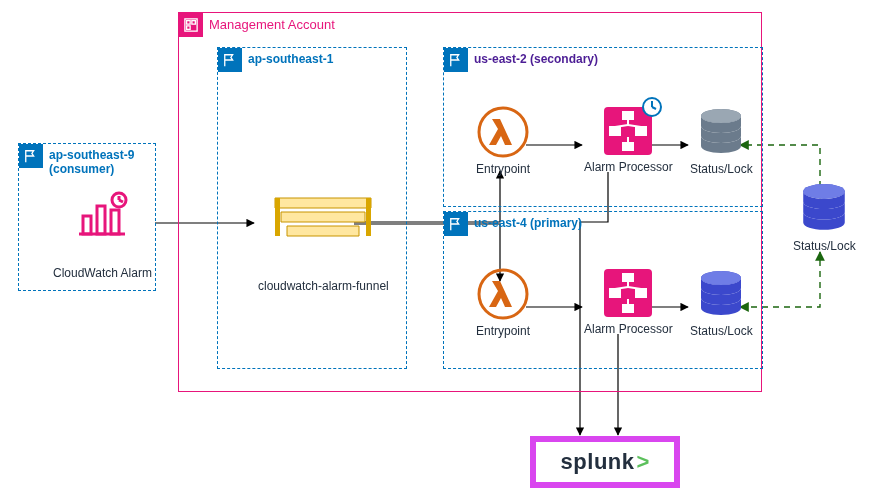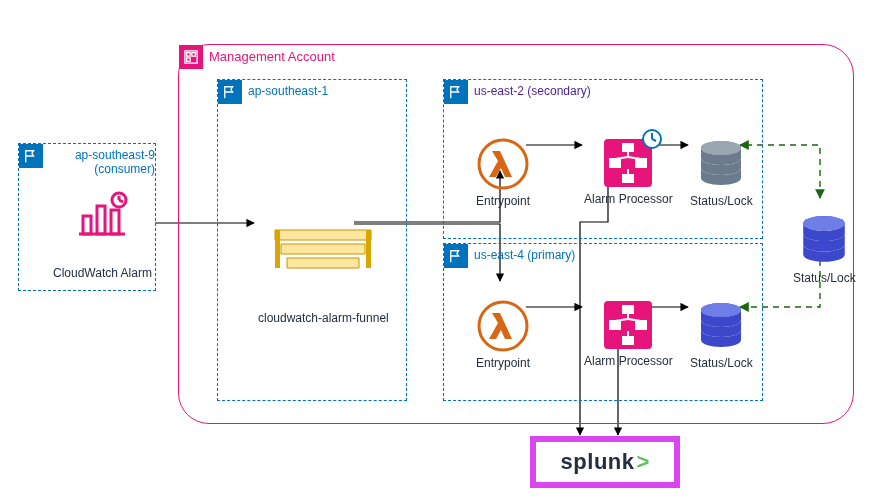--- a/index.html
+++ b/index.html
@@ -27,22 +27,21 @@
     display: flex;
     align-items: center;
     justify-content: center;
   }
   .region-title {
     position: absolute;
     top: 4px;
     left: 30px;
     font-size: 12px;
     line-height: 14px;
-    font-weight: 400;
-    text-align: right;
+    font-weight: 700;
   }
   .icon-wrap {
     position: absolute;
     display: flex;
     flex-direction: column;
     align-items: center;
   }
   .icon-wrap .caption {
     margin-top: 4px;
     font-size: 12px;
@@ -143,21 +142,21 @@
         <rect x="36" y="20" width="8" height="24"></rect>
         <circle cx="44" cy="10" r="7"></circle>
         <line x1="44" y1="6" x2="44" y2="10"></line>
         <line x1="44" y1="10" x2="48" y2="12"></line>
       </g>
     </svg>
     <div class="caption">CloudWatch Alarm</div>
   </div>
 </div>
 
-<div class="mgmt-box" style="left:178px; top:44px; width:676px; height:380px;border-radius:31px;">
+<div class="mgmt-box" style="left:178px; top:12px; width:584px; height:380px;">
   <div class="mgmt-tab">
     <svg width="14" height="14" viewBox="0 0 16 16">
         <g fill="none" stroke="#fff" stroke-width="1.5">
           <rect x="1" y="1" width="14" height="14"></rect>
           <rect x="3" y="3" width="4" height="4"></rect>
           <rect x="9" y="3" width="4" height="4"></rect>
           <rect x="3" y="9" width="4" height="4"></rect>
         </g>
       </svg>
   </div>

